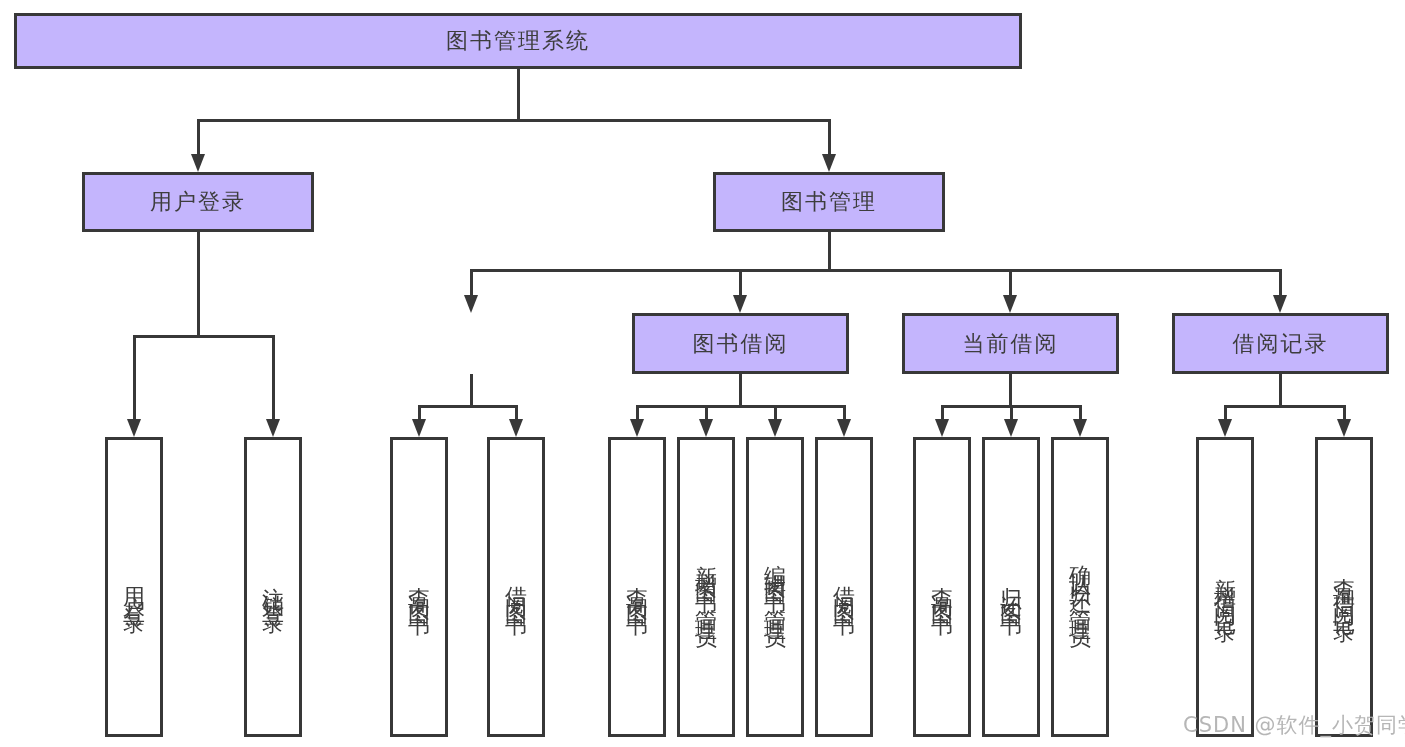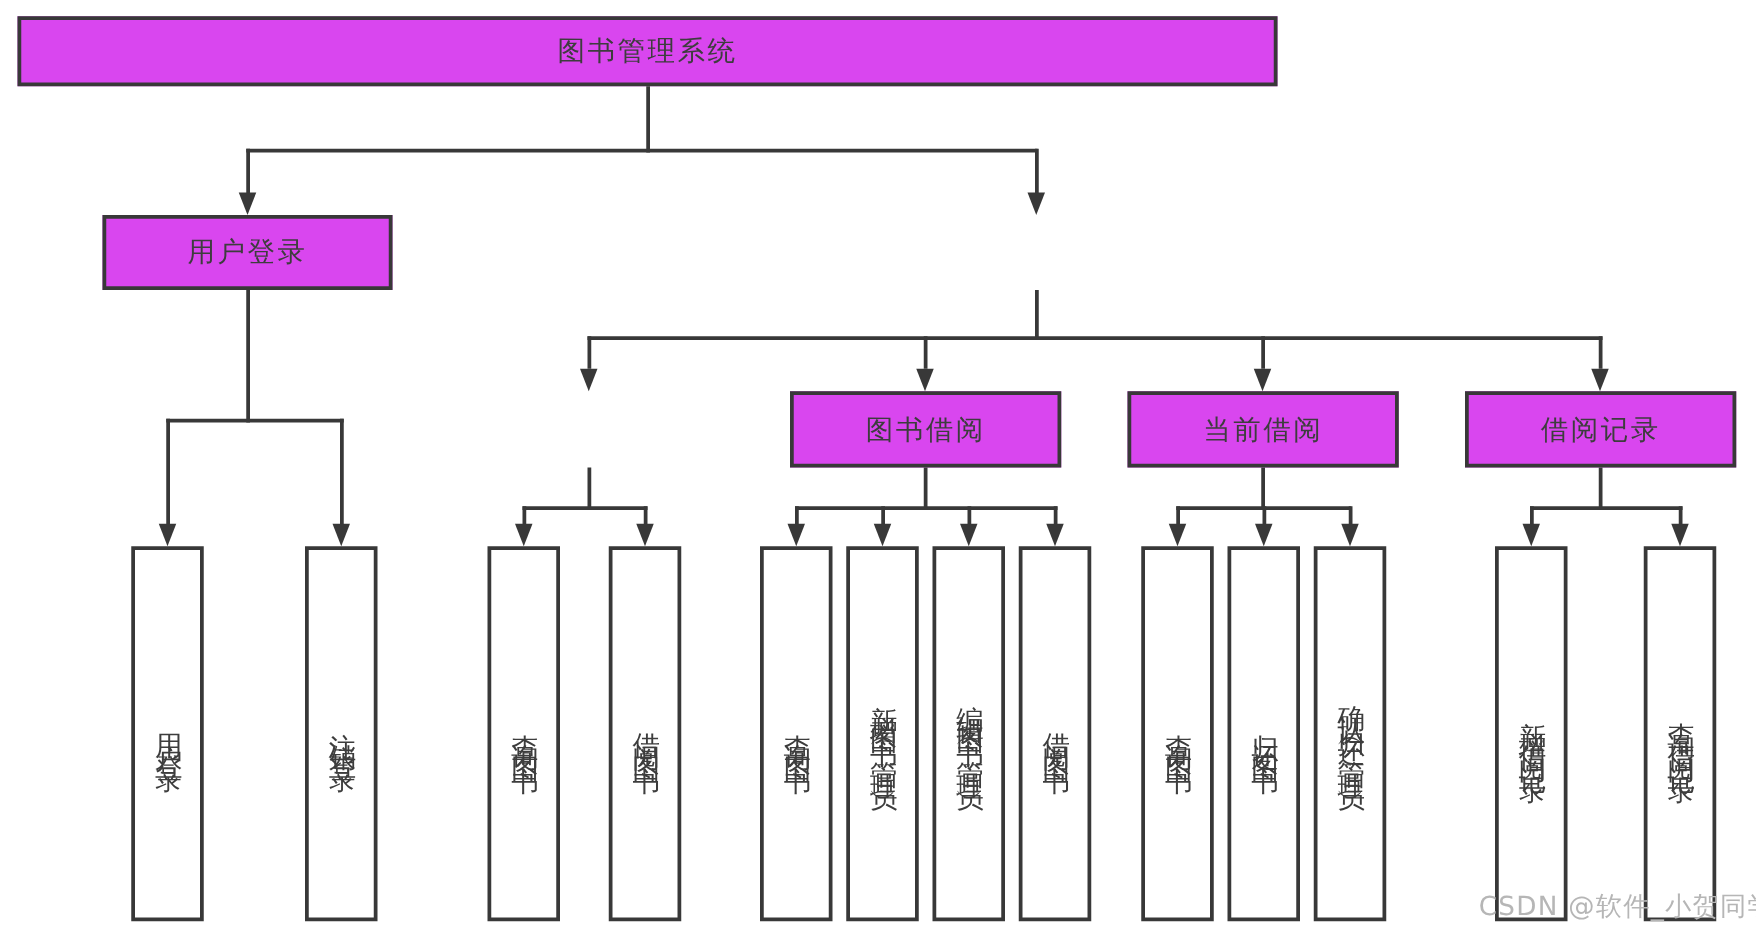--- a/index.html
+++ b/index.html
@@ -14,21 +14,21 @@
     width: 1405px;
     height: 747px;
     background: var(--background);
     font-family: "DejaVu Sans", "Liberation Sans", sans-serif;
     overflow: hidden;
   }
   .box {
     position: absolute;
     box-sizing: border-box;
     border: 3px solid var(--line);
-    background: #d946ef;
+    background: #c4b5fd;
     display: flex;
     align-items: center;
     justify-content: center;
     color: var(--text);
     font-size: 22px;
     letter-spacing: 2px;
     white-space: nowrap;
   }
   .vbox {
     position: absolute;
@@ -74,20 +74,21 @@
   <div class="box" style="left:14px;top:13px;width:1008px;height:56px;">图书管理系统</div>
 
   <div class="vline" style="left:517px;top:69px;width:3px;height:53px;"></div>
   <div class="hline" style="left:197px;top:119px;width:633px;height:3px;"></div>
   <div class="vline" style="left:197px;top:119px;width:3px;height:36px;"></div>
   <div class="arrow" style="left:191px;top:154px;"></div>
   <div class="vline" style="left:828px;top:119px;width:3px;height:36px;"></div>
   <div class="arrow" style="left:822px;top:154px;"></div>
 
   <div class="box" style="left:82px;top:172px;width:232px;height:60px;">用户登录</div>
+  <div class="box" style="left:713px;top:172px;width:232px;height:60px;">图书管理</div>
 
   <div class="vline" style="left:197px;top:232px;width:3px;height:106px;"></div>
   <div class="hline" style="left:133px;top:335px;width:142px;height:3px;"></div>
   <div class="vline" style="left:133px;top:335px;width:3px;height:85px;"></div>
   <div class="arrow" style="left:127px;top:419px;"></div>
   <div class="vline" style="left:272px;top:335px;width:3px;height:85px;"></div>
   <div class="arrow" style="left:266px;top:419px;"></div>
 
   <div class="vline" style="left:828px;top:232px;width:3px;height:40px;"></div>
   <div class="hline" style="left:470px;top:269px;width:812px;height:3px;"></div>

